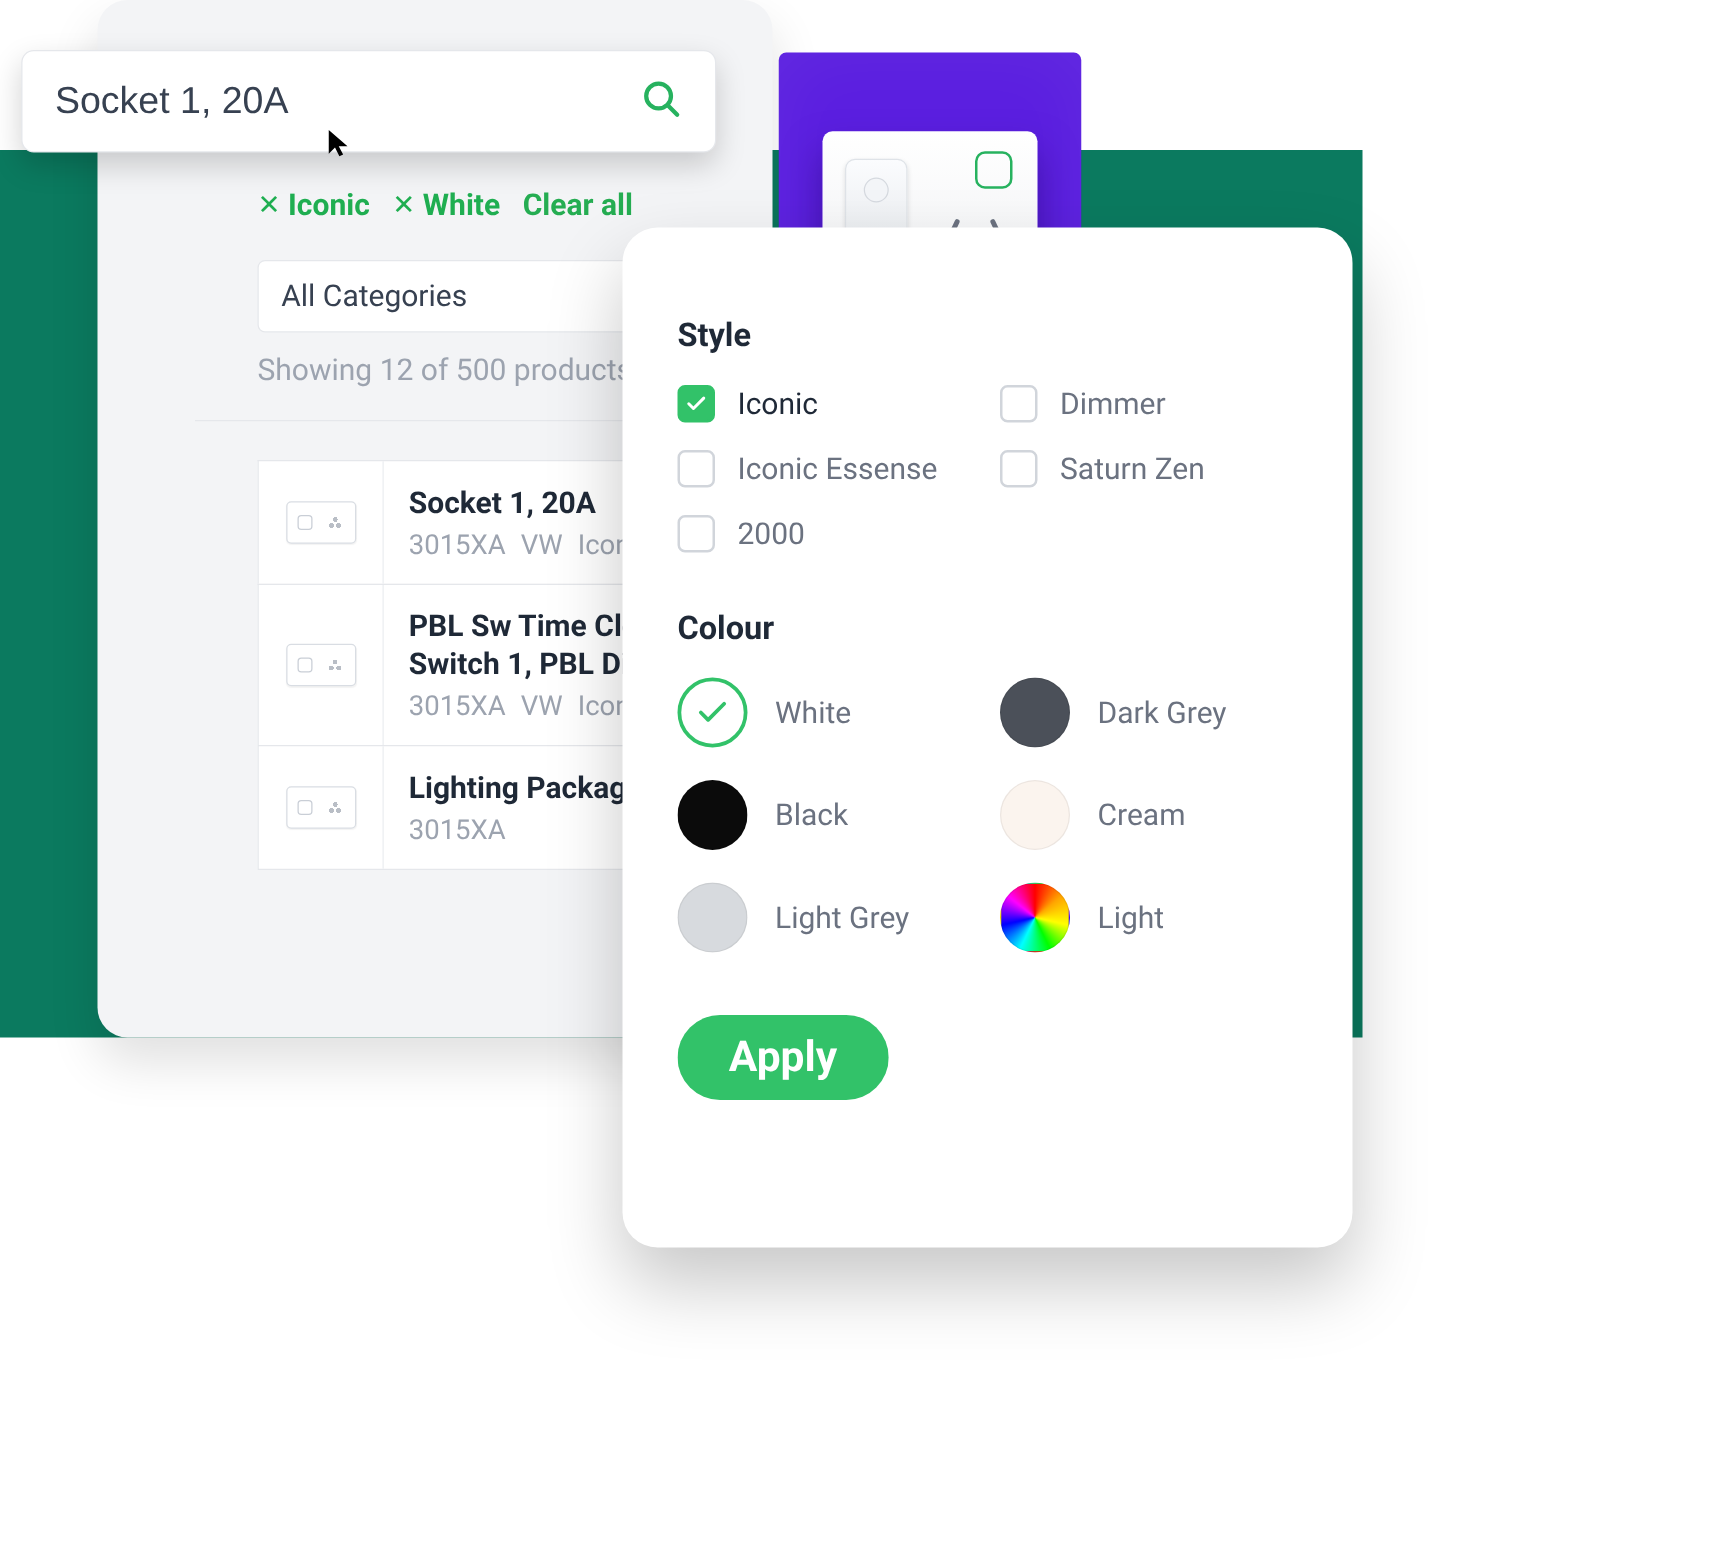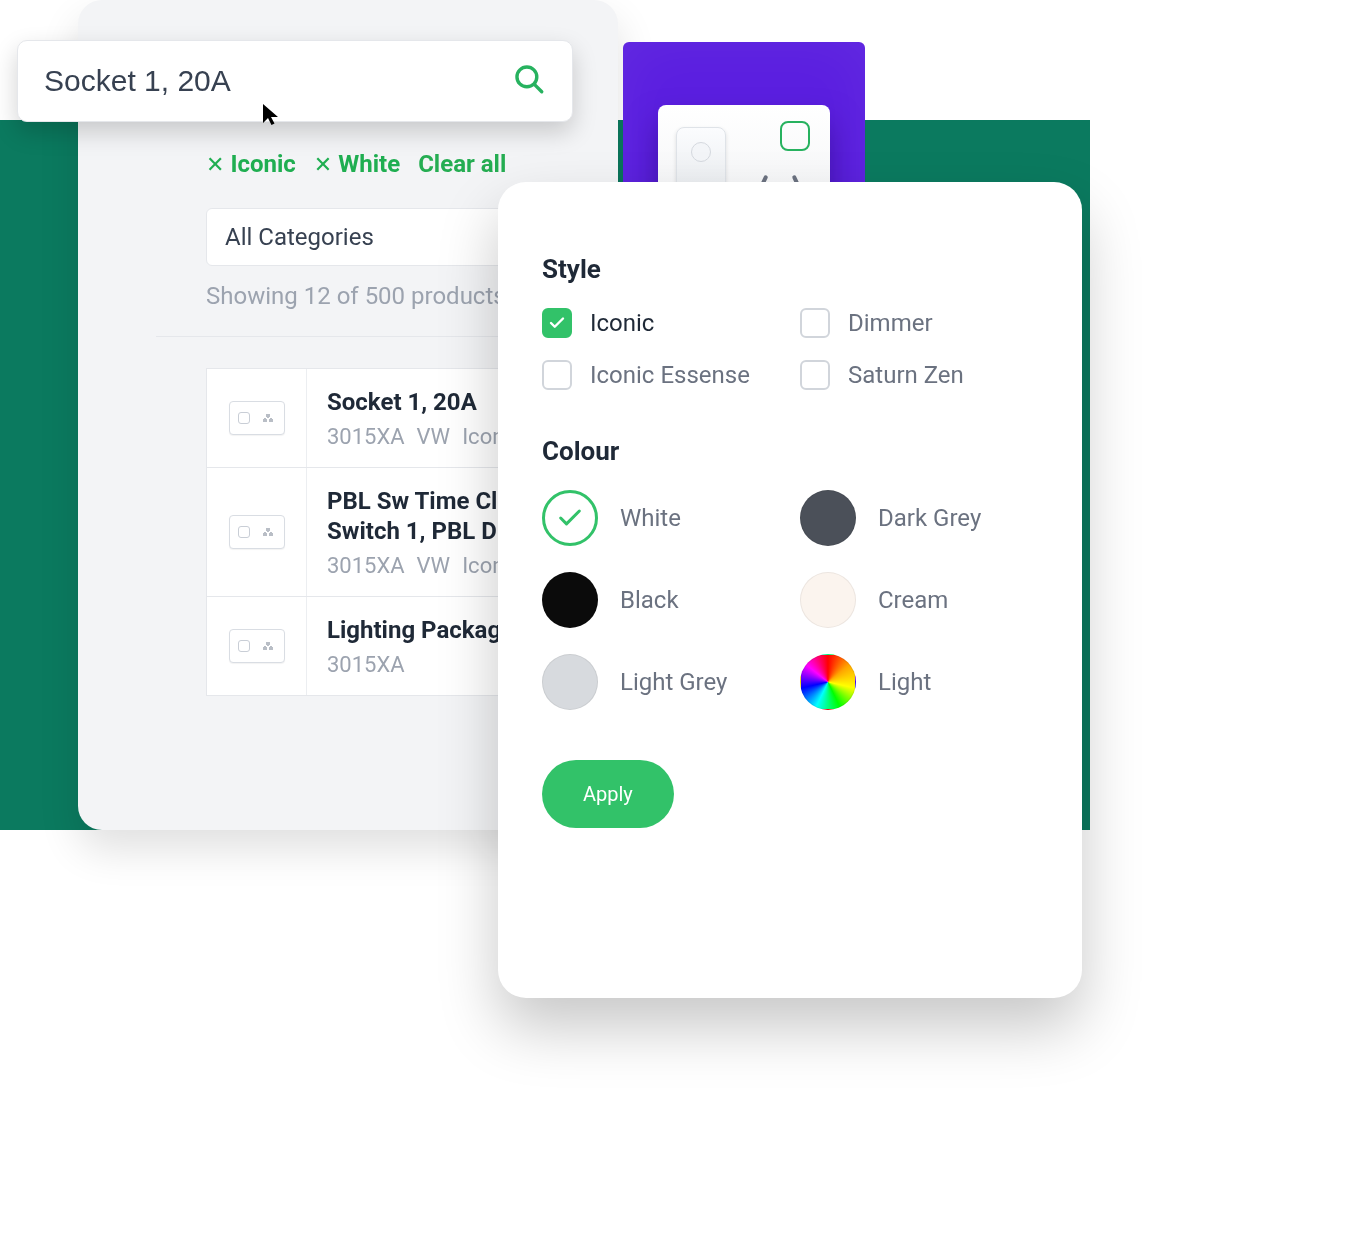--- a/index.html
+++ b/index.html
@@ -46,21 +46,21 @@
   .chk.checked .box { background: #32c269; border-color: #32c269; }
   .chk .lbl { font-size: 24px; color: #6b7280; }
   .chk.checked .lbl { color: #1f2937; }
   .colour-grid { display: grid; grid-template-columns: 1fr 1fr; row-gap: 26px; column-gap: 20px; margin-bottom: 50px; }
   .swatch-row { display: flex; align-items: center; gap: 22px; cursor: pointer; }
   .swatch { width: 56px; height: 56px; border-radius: 50%; flex: none; border: 1px solid rgba(0,0,0,0.06); }
   .swatch.selected { border: 3px solid #32c269; display: flex; align-items: center; justify-content: center; background: #fff; }
   .swatch.multi { background: conic-gradient(red, orange, yellow, lime, cyan, blue, magenta, red); }
   .swatch-label { font-size: 24px; color: #6b7280; }
   .actions { display: flex; gap: 22px; }
-  .btn-pill { height: 68px; padding: 0 40px; border-radius: 40px; font-size: 20px; font-weight: 400; display: inline-flex; align-items: center; justify-content: center; cursor: pointer; border: 1px solid transparent; }
+  .btn-pill { height: 68px; padding: 0 40px; border-radius: 40px; font-size: 34px; font-weight: 700; display: inline-flex; align-items: center; justify-content: center; cursor: pointer; border: 1px solid transparent; }
   .btn-apply { background: #32c269; color: #fff; }
   .btn-clear { background: #fff; color: #1fae51; border-color: #e5e7eb; box-shadow: 0 2px 6px rgba(0,0,0,0.05); }
 </style>
 </head>
 <body>
 
 <div class="stage">
 
   <div class="green-slab"></div>
 
@@ -171,20 +171,24 @@
           <span class="lbl">Dimmer</span>
         </div>
         <div class="chk">
           <span class="box"></span>
           <span class="lbl">Iconic Essense</span>
         </div>
         <div class="chk">
           <span class="box"></span>
           <span class="lbl">Saturn Zen</span>
         </div>
+        <div class="chk">
+          <span class="box"></span>
+          <span class="lbl">2000</span>
+        </div>
       </div>
 
     <div class="section-title">Colour</div>
     <div class="colour-grid" id="colour-grid">
         <div class="swatch-row">
           <span class="swatch selected">
             <svg width="28" height="28" viewBox="0 0 24 24" fill="none" stroke="#32c269" stroke-width="2.6" stroke-linecap="round" stroke-linejoin="round">
               <polyline points="4 12 9 17 20 6"></polyline>
             </svg>
           </span>

